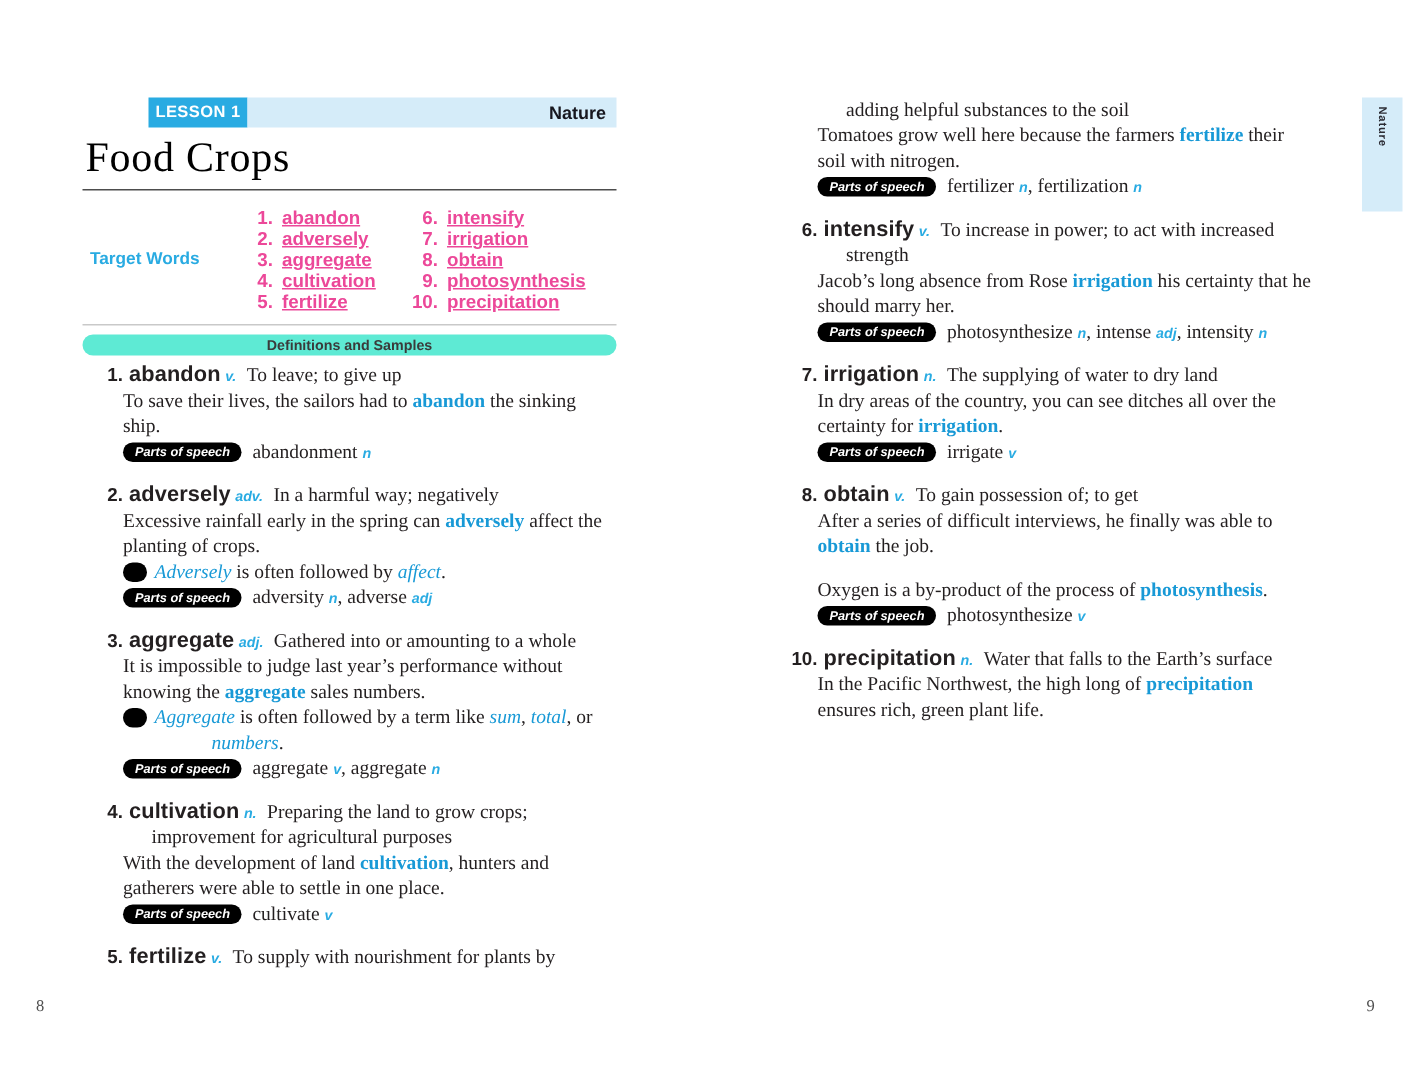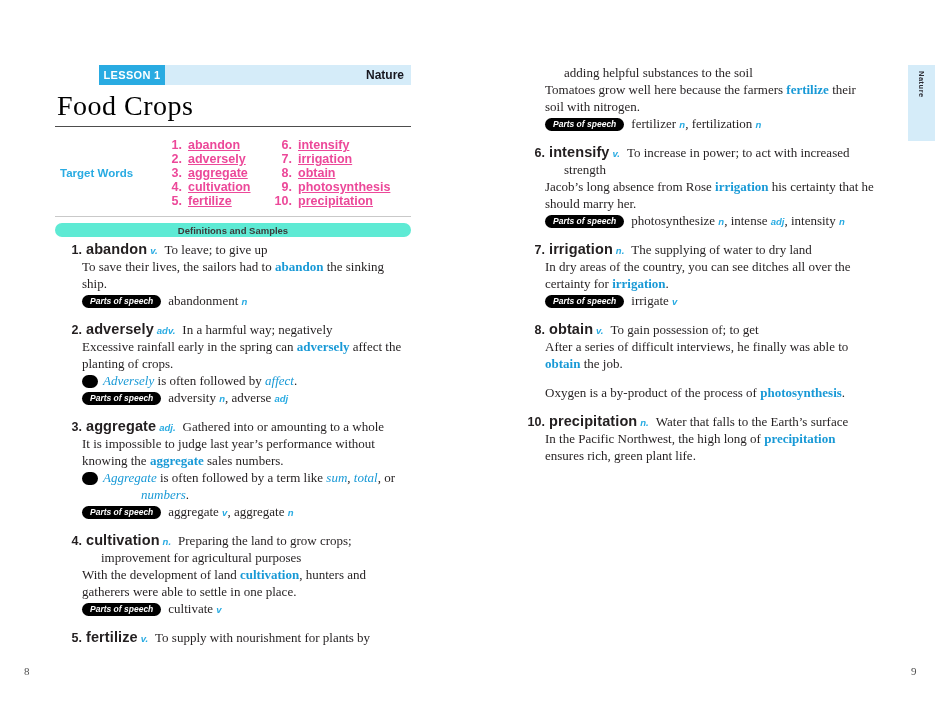--- a/index.html
+++ b/index.html
@@ -174,20 +174,21 @@
         <div class="pos-row"><span class="pill">Parts of speech</span><span><span>irrigate </span><span class="pl">v</span></span></div>
       </div>
 
       <div class="entry">
         <div class="entry-head"><span class="entry-num">8.</span><span class="headword">obtain</span><span class="pos-tag">v.</span><span class="def-text">To gain possession of; to get</span></div>
         <div class="sent"><span>After a series of difficult interviews, he finally was able to </span><span class="hl">obtain</span><span> the job.</span></div>
       </div>
 
       <div class="entry">
         <div class="sent"><span>Oxygen is a by-product of the process of </span><span class="hl">photosynthesis</span><span>.</span></div>
+        <div class="pos-row"><span class="pill">Parts of speech</span><span><span>photosynthesize </span><span class="pl">v</span></span></div>
       </div>
 
       <div class="entry">
         <div class="entry-head"><span class="entry-num">10.</span><span class="headword">precipitation</span><span class="pos-tag">n.</span><span class="def-text">Water that falls to the Earth’s surface</span></div>
         <div class="sent"><span>In the Pacific Northwest, the high long of </span><span class="hl">precipitation</span><span> ensures rich, green plant life.</span></div>
       </div>
 
     </div>
   </div>
 

